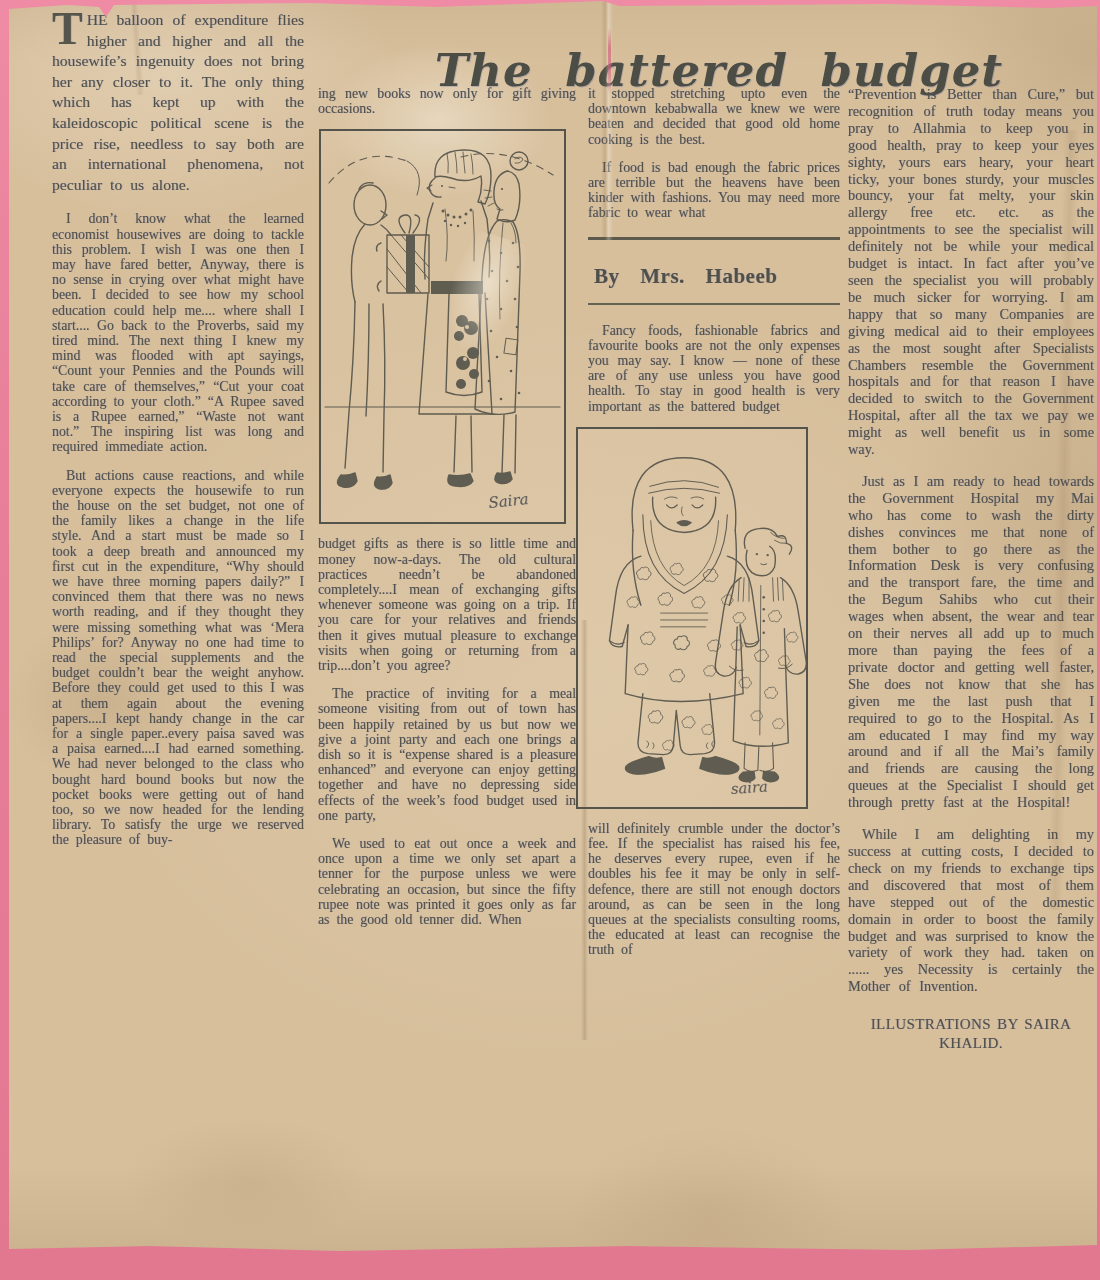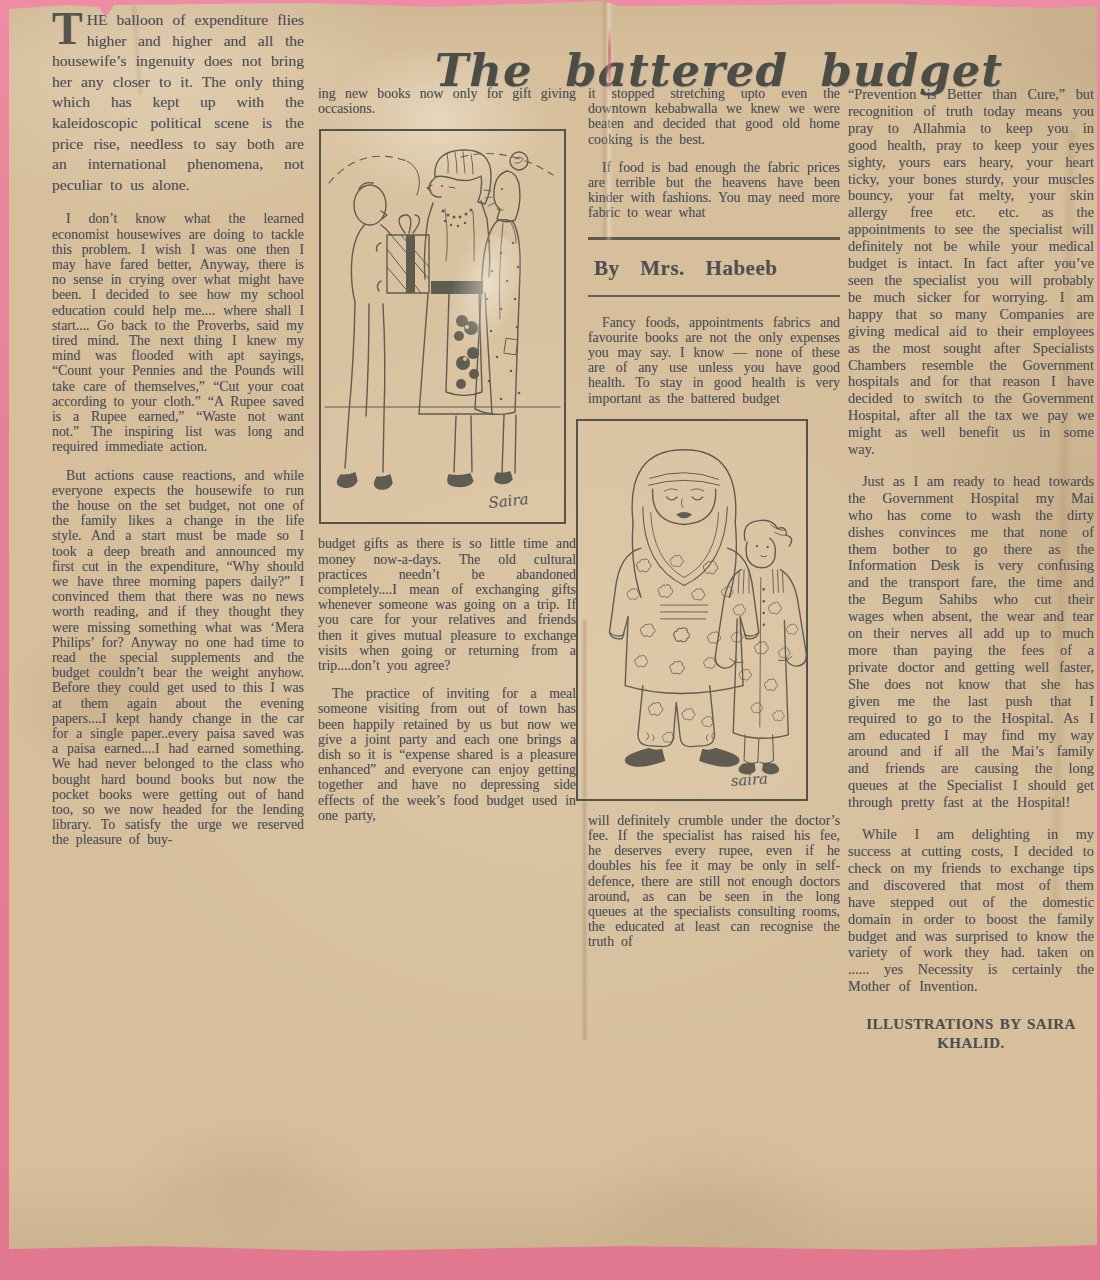--- a/index.html
+++ b/index.html
@@ -43,27 +43,27 @@
   #col4 p{font-size:14.3px;line-height:16.9px;word-spacing:5px;margin-bottom:15px;}
   .lede{font-size:15.6px !important;line-height:20.6px !important;word-spacing:4px !important;margin-bottom:16px !important;}
   .dropcap{float:left;font-size:46px;line-height:34px;padding:2px 4px 0 0;font-weight:bold;color:#55554c;}
   figure{margin:4px 0 12px;border:2px solid #55544c;background:rgba(255,250,238,0.06);}
   #fig1{width:243px;height:391px;margin-left:1px;}
   #fig2{width:228px;height:378px;margin-left:-12px;}
   figure svg{display:block;width:100%;height:100%;}
   .draw{stroke:#4f4e46;fill:none;stroke-width:1.4;stroke-linecap:round;stroke-linejoin:round;opacity:0.88;}
   .sig{font-family:"DejaVu Serif",serif;font-style:italic;font-size:15px;fill:#4c4b43;opacity:0.85;}
   .byline{
-    margin:16px 0 18px;padding:16px 0 14px 6px;
+    margin:16px 0 18px;padding:24px 0 14px 6px;
     border-top:3px solid rgba(72,72,64,0.85);
     border-bottom:2px solid rgba(72,72,64,0.78);
     font-size:21px;font-weight:bold;word-spacing:15px;letter-spacing:0.5px;
   }
   .credit{
-    text-align:center;font-weight:bold;font-size:15px;line-height:19px;
+    text-align:center;font-weight:normal;font-size:15px;line-height:19px;
     letter-spacing:0.4px;word-spacing:2px;margin:20px auto 0;width:92%;
   }
   .overlay{position:absolute;pointer-events:none;}
   #creaseTitle{left:592px;top:0;width:12px;height:240px;background:linear-gradient(90deg,transparent,rgba(130,95,60,0.20) 35%,rgba(255,252,240,0.30) 62%,transparent);}
   #pinkTear{left:599px;top:28px;width:3px;height:66px;border-radius:2px;background:linear-gradient(180deg,rgba(214,90,120,0),rgba(206,78,112,0.62) 30%,rgba(206,78,112,0.5) 70%,transparent);}
   #tornPatch{left:440px;top:235px;width:70px;height:120px;transform:rotate(18deg);background:radial-gradient(ellipse at 50% 40%,rgba(252,248,238,0.5),transparent 70%);}
   #creaseRight{left:1046px;top:130px;width:16px;height:780px;transform:rotate(1.2deg);background:linear-gradient(90deg,transparent,rgba(120,88,55,0.12),transparent);}
   #creaseMid{left:572px;top:620px;width:7px;height:420px;background:linear-gradient(90deg,transparent,rgba(100,75,45,0.20),transparent);}
   #creaseTopLeft{left:124px;top:0;width:8px;height:95px;transform:rotate(-4deg);background:linear-gradient(90deg,transparent,rgba(120,88,55,0.14),transparent);}
 </style>
@@ -179,29 +179,30 @@
             </g>
             <path d="M183 284 l-2 58 M195 284 l-1 58"></path>
             <path d="M176 342 q-5 8 2 10 q9 2 13 -4 l-2 -7 q-6 2 -13 1z" fill="#4f4e46"></path>
           </g>
           <text class="sig" x="168" y="377" transform="rotate(-6 168 377)">Saira</text>
         </svg>
       </figure>
 
       <p>budget gifts as there is so little time and money now-a-days. The old cultural practices needn’t be abandoned completely....I mean of exchanging gifts whenever someone was going on a trip. If you care for your relatives and friends then it gives mutual pleasure to exchange visits when going or returning from a trip....don’t you agree?</p>
       <p class="indent">The practice of inviting for a meal someone visiting from out of town has been happily retained by us but now we give a joint party and each one brings a dish so it is “expense shared is a pleasure enhanced” and everyone can enjoy getting together and have no depressing side effects of the week’s food budget used in one party,</p>
+      <p class="indent">We used to eat out once a week and once upon a time we only set apart a tenner for the purpose unless we were celebrating an occasion, but since the fifty rupee note was printed it goes only as far as the good old tenner did. When</p>
     </div>
 
     <div class="col" id="col3">
       <p>it stopped stretching upto even the downtown kebabwalla we knew we were beaten and decided that good old home cooking is the best.</p>
       <p class="indent">If food is bad enough the fabric prices are terrible but the heavens have been kinder with fashions. You may need more fabric to wear what</p>
 
       <div class="byline">By Mrs. Habeeb</div>
 
-      <p class="indent">Fancy foods, appointments fabrics and favourite books are not the only expenses you may say. I know — none of these are of any use unless you have good health. To stay in good health is very important as the battered budget</p>
+      <p class="indent">Fancy foods, fashionable fabrics and favourite books are not the only expenses you may say. I know — none of these are of any use unless you have good health. To stay in good health is very important as the battered budget</p>
 
       <figure id="fig2">
         <svg viewBox="0 0 232 382">
           <defs>
             <path id="blob2" d="M5 0c2-2 6 0 5 3 3 1 3 5 0 6 0 3-4 4-6 2-3 2-6-1-5-3-3-2-1-6 2-6 0-2 2-3 4-2z"></path>
           </defs>
           <g class="draw">
             <path d="M56 102 q-8 -74 52 -74 q58 0 52 74"></path>
             <path d="M56 102 q-3 42 8 76 M160 102 q4 42 -6 76"></path>
             <path d="M66 86 q0 60 42 80 q42 -20 44 -80" stroke-width="1.1"></path>

